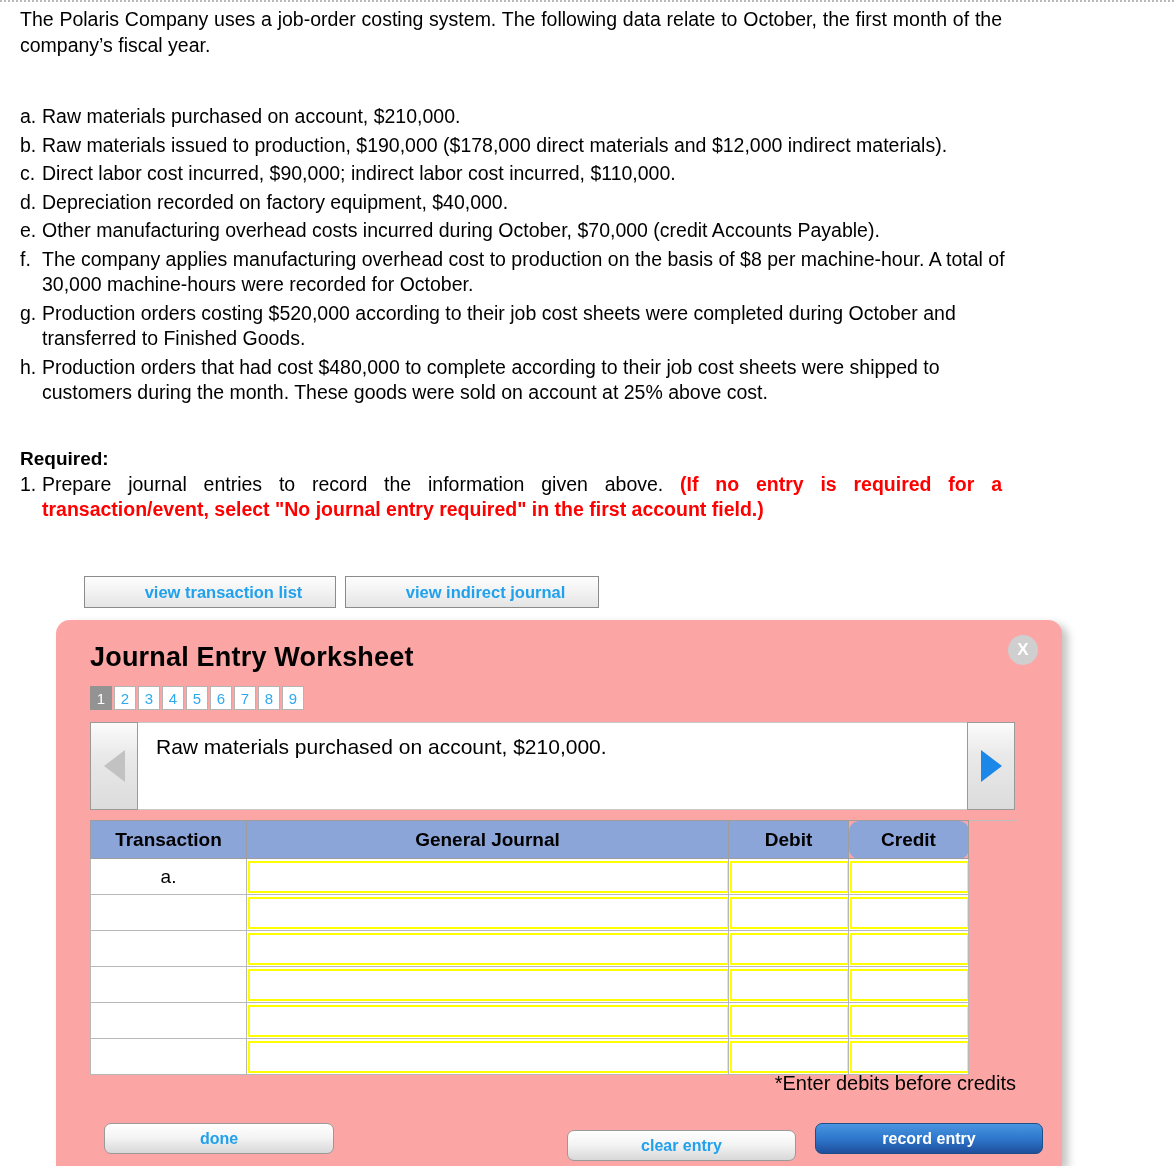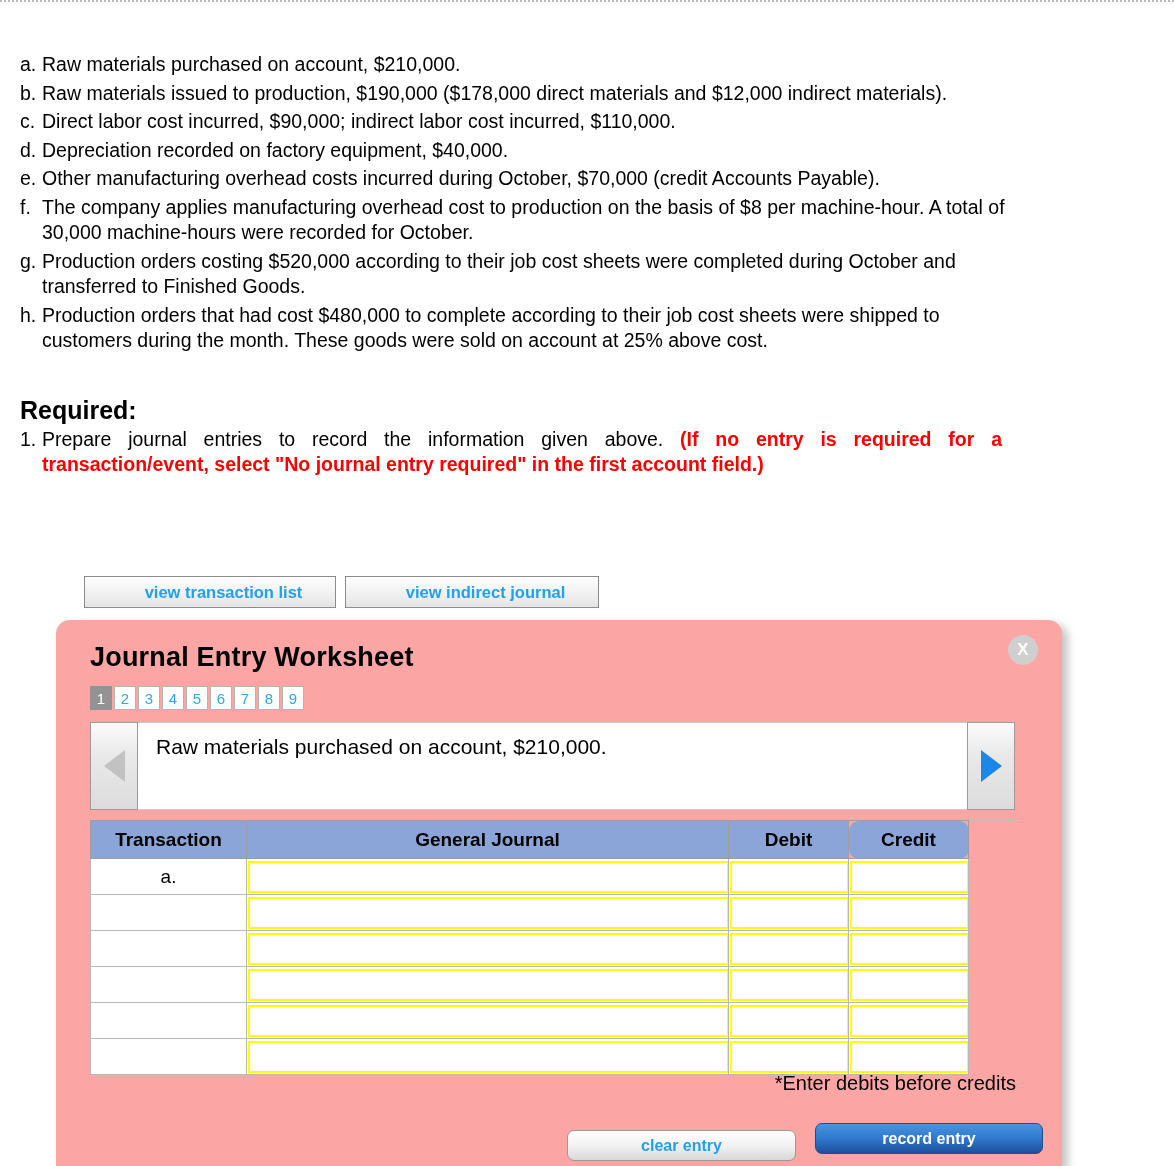--- a/index.html
+++ b/index.html
@@ -42,21 +42,21 @@
   }
   .item .marker {
     width: 22px; flex: 0 0 22px;
     text-align: left;
   }
   .item .marker.mid { align-self: center; }
   .item .body { flex: 1; }
 
   .required-block { margin-top: 42px; }
   .required-label {
-    font-size: 25px; font-weight: bold; margin: 0 0 2px 0;
+    font-size: 19px; font-weight: bold; margin: 0 0 2px 0;
   }
   .required-line {
     display: flex;
     font-size: 19.5px; line-height: 25.5px;
   }
   .required-line .num { width: 22px; flex: 0 0 22px; }
   .required-line .txt {
     flex: 1;
     text-align: justify;
     text-justify: inter-word;
@@ -241,20 +241,21 @@
   .pill#btn-clear { left: 511px; top: 10px; width: 229px; }
   .pill#btn-record { left: 759px; top: 3px; width: 228px; }
 </style>
 </head>
 <body>
 
 <div class="top-dotted"></div>
 
 <div class="problem">
 
+  <p class="intro">The Polaris Company uses a job-order costing system. The following data relate to October, the first month of the company’s fiscal year.</p>
 
   <div class="items">
     <div class="item">
       <span class="marker">a.</span>
       <span class="body">Raw materials purchased on account, $210,000.</span>
     </div>
     <div class="item">
       <span class="marker mid">b.</span>
       <span class="body">Raw materials issued to production, $190,000 ($178,000 direct materials and $12,000 indirect materials).</span>
     </div>
@@ -412,17 +413,18 @@
               <span class="cell-input"></span>
             </td>
         </tr>
       </tbody>
     </table>
   </div>
 
   <div class="footnote">*Enter debits before credits</div>
 
   <div class="btn-row">
+    <div class="pill gray" id="btn-done">done</div>
     <div class="pill gray" id="btn-clear">clear entry</div>
     <div class="pill blue" id="btn-record">record entry</div>
   </div>
 
 </div>
 
 </body></html>

